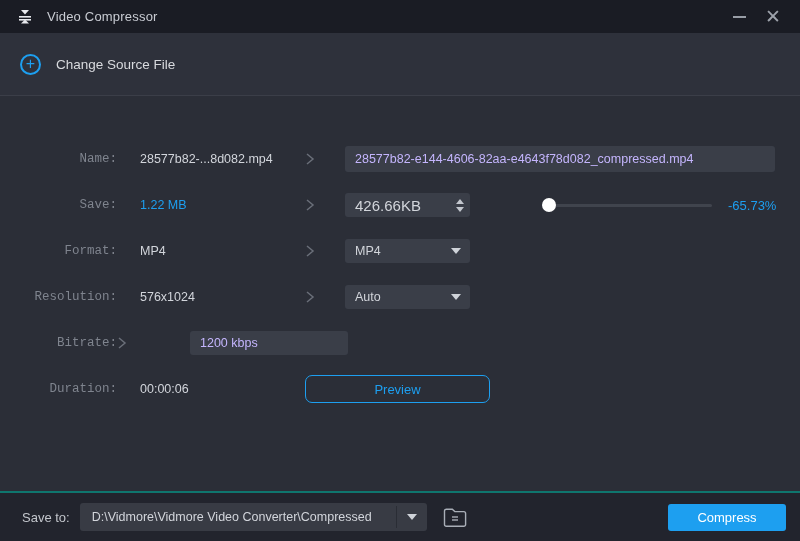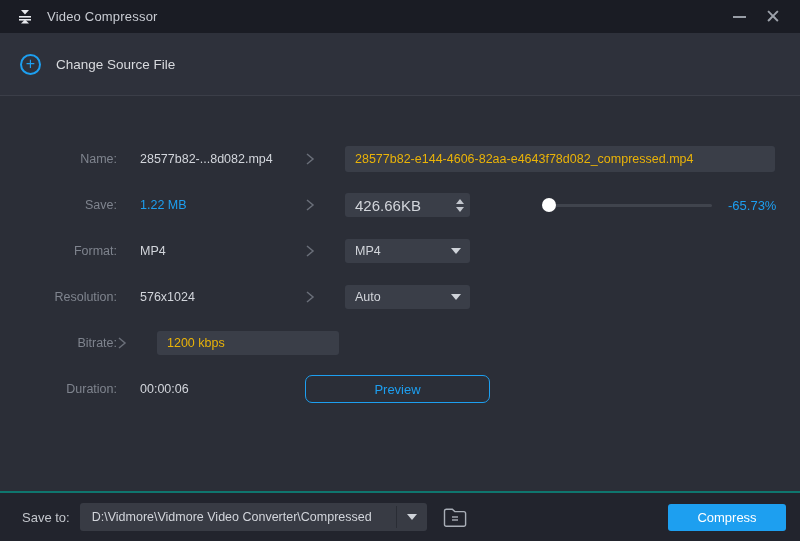--- a/index.html
+++ b/index.html
@@ -33,34 +33,34 @@
   .plus-circle {
     width:21px; height:21px; border-radius:50%; border:2px solid #1d9ff0;
     display:flex; align-items:center; justify-content:center; margin-right:15px;
   }
   .plus-circle span { color:#1d9ff0; font-size:16px; line-height:14px; font-weight:400; margin-top:-1px;}
   .change-source-label { color:#d8dade; font-size:13.5px; }
 
   
   .content { flex:1; padding-top:40px; }
   .row { display:flex; align-items:center; height:46px; padding-left:0; }
-  .row-label { width:117px; text-align:right; color:#7f848e; font-size:12.5px; flex:0 0 auto; }
+  .row-label { width:117px; text-align:right; color:#7f848e; font-size:12.5px; flex:0 0 auto;font-family:Liberation Mono, monospace; }
   .row-value { margin-left:23px; width:165px; color:#d2d5db; font-size:12.5px; flex:0 0 auto;
                white-space:nowrap; overflow:hidden; }
   .row-value.blue { color:#1d9ff0; }
   .chevron { width:12px; height:16px; flex:0 0 auto; display:flex; align-items:center; }
   .ctrl-gap { width:28px; flex:0 0 auto; }
 
   .text-input {
     background:#3a3e48; border:none; border-radius:3px; height:26px;
-    color:#eab308; font-size:12.5px; font-family:"Liberation Sans",sans-serif;
+    color:#c4b5fd; font-size:12.5px; font-family:"Liberation Sans",sans-serif;
     padding:0 10px; outline:none;
   }
   .name-input { width:430px; }
-  .bitrate-input { width:182px; height:24px; }
+  .bitrate-input { width:158px; height:24px;margin-left:33px; }
 
   .spinbox {
     width:125px; height:24px; background:#3a3e48; border-radius:3px;
     display:flex; align-items:center; padding:0 6px 0 10px;
   }
   .spinbox input {
     flex:1; min-width:0; background:transparent; border:none; outline:none;
     color:#d2d5db; font-size:15px; font-family:"Liberation Sans",sans-serif; padding:0;
   }
   .spin-arrows { display:flex; flex-direction:column; gap:3px; align-items:center; cursor:pointer; }

